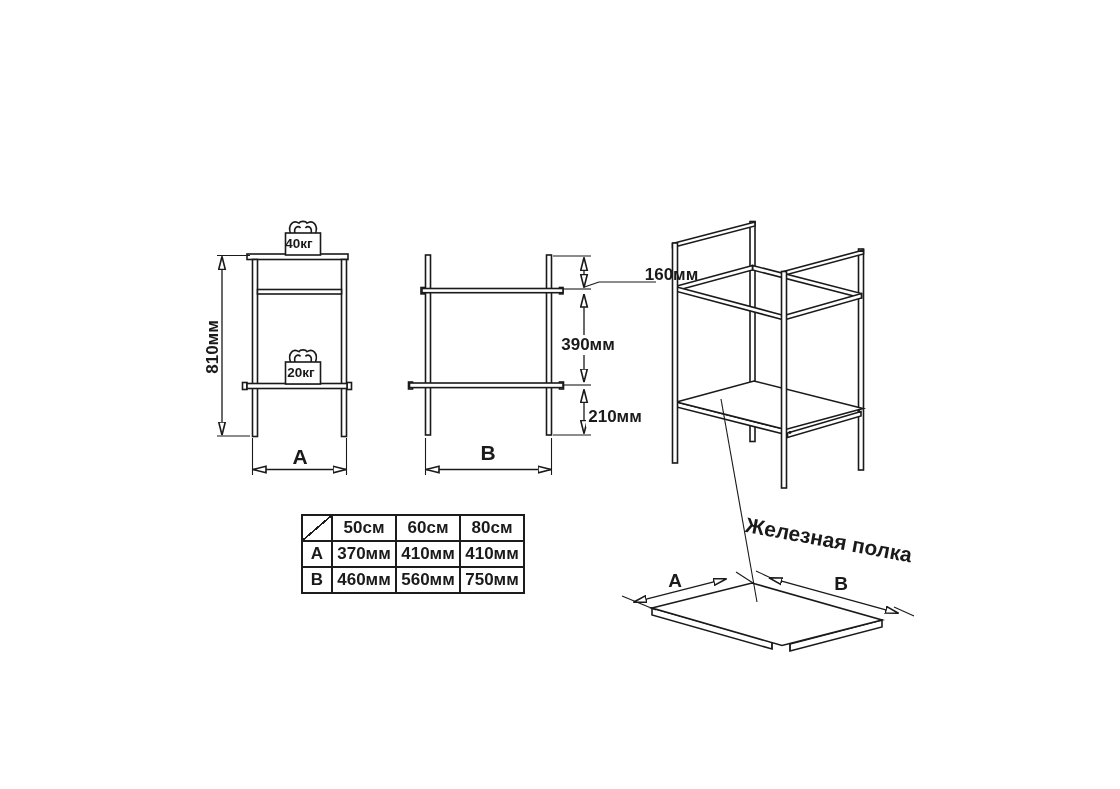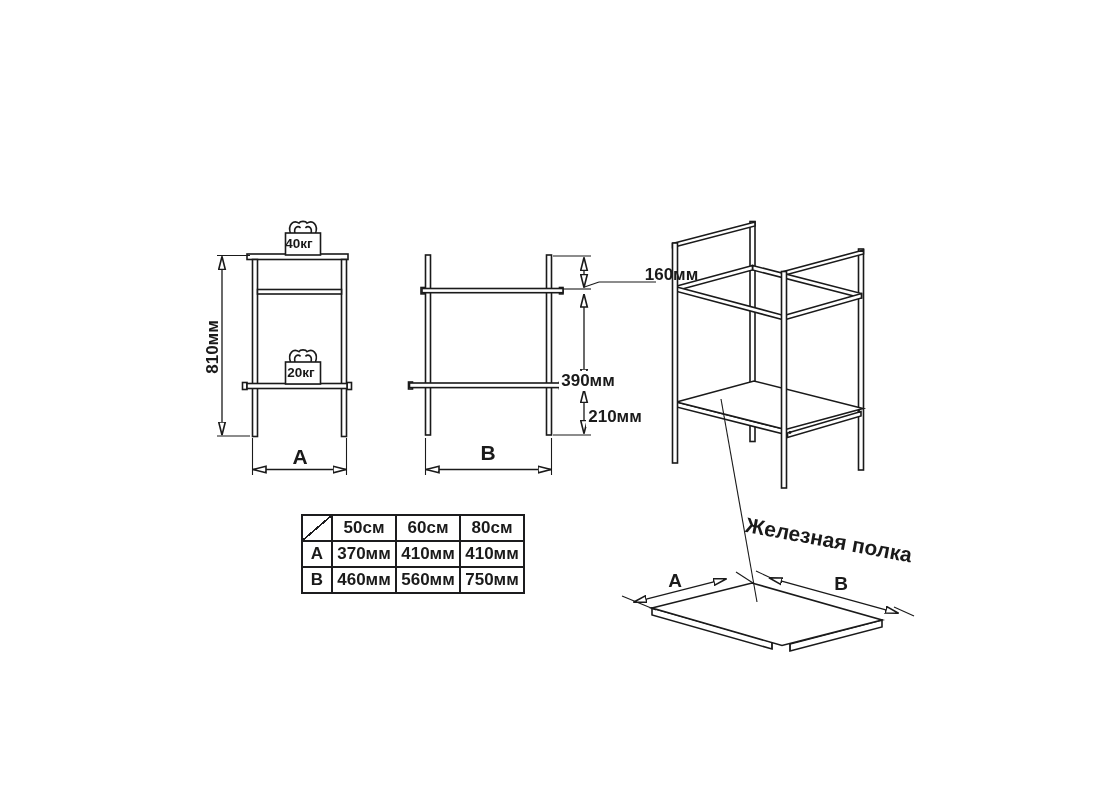--- a/index.html
+++ b/index.html
@@ -144,21 +144,21 @@
 
     <line class="thin" x1="721" y1="399" x2="757" y2="602"></line>
   </svg>
 
   <div class="lbl dimtxt rot90 ctr" style="left:163px;top:337px;width:100px;">810мм</div>
   <div class="lbl wtlbl ctr" style="left:285px;top:236px;width:28px;">40кг</div>
   <div class="lbl wtlbl ctr" style="left:285px;top:365px;width:32px;">20кг</div>
   <div class="lbl ablbl ctr" style="left:280px;top:445px;width:40px;">A</div>
   <div class="lbl ablbl ctr" style="left:468px;top:441px;width:40px;">B</div>
   <div class="lbl dimtxt ctr" style="left:599px;top:265px;width:57px;margin-left:44px;">160мм</div>
-  <div class="lbl dimtxt whbg ctr" style="left:559px;top:335px;width:54px;margin-top:36px;">390мм</div>
+  <div class="lbl dimtxt whbg ctr" style="left:559px;top:335px;width:54px;">390мм</div>
   <div class="lbl dimtxt whbg ctr" style="left:586px;top:407px;width:54px;">210мм</div>
   <div class="lbl callout" style="left:748px;top:513px;">Железная полка</div>
   <div class="lbl shlbl ctr" style="left:660px;top:570px;width:30px;">A</div>
   <div class="lbl shlbl ctr" style="left:826px;top:573px;width:30px;">B</div>
 
   <table id="sizetable">
     <tbody>
         <tr>
       <td class="c0 diag"></td>
       <td class="cn">50см</td>

